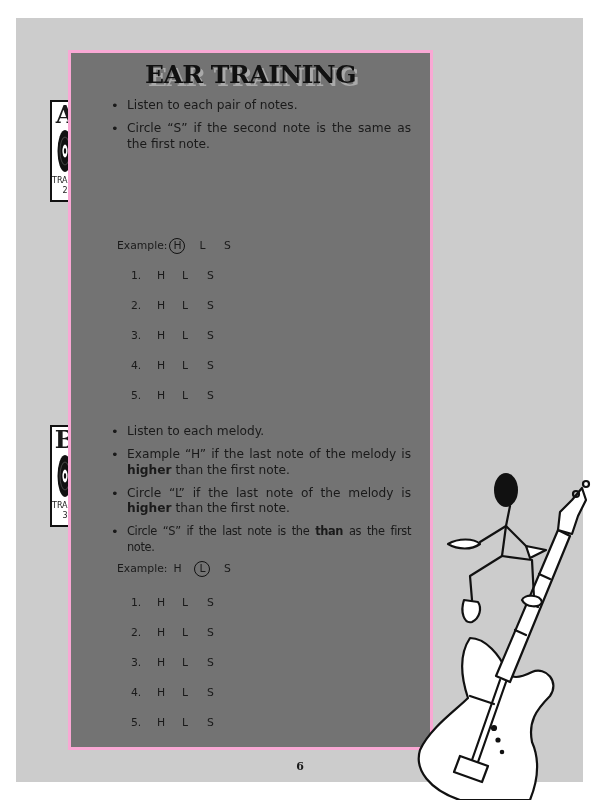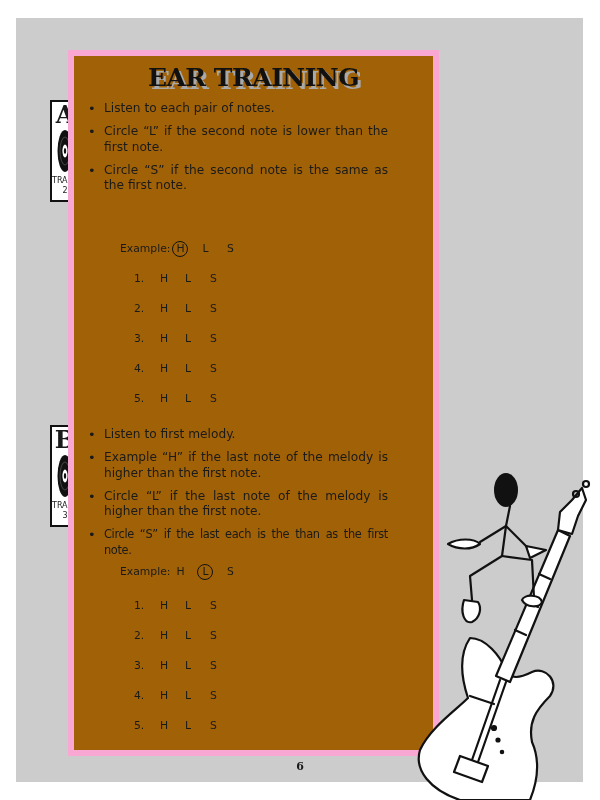--- a/index.html
+++ b/index.html
@@ -1,28 +1,28 @@
 <!DOCTYPE html>
 <html><head>
 <meta charset="utf-8">
 <style>
   html, body { margin:0; padding:0; }
   body { width:600px; height:800px; background:#ffffff; position:relative; overflow:hidden;
          font-family:"DejaVu Sans", sans-serif; color:#1a1a1a; }
   .page-bg { position:absolute; left:16px; top:18px; width:567px; height:764px; background:#cccccc; }
-  .panel { position:absolute; left:68px; top:50px; width:359px; height:694px; background:#a16207;
-           border:6px solid #f9a8d4; }
+  .panel { position:absolute; left:68px; top:50px; width:359px; height:694px; background:#737373;
+           border:3px solid #f9a8d4; }
   .title { position:absolute; left:0; right:0; top:7px; text-align:center;
            font-family:"DejaVu Serif", serif; font-weight:bold; font-size:25px; letter-spacing:-0.5px;
            color:#111; text-shadow:3px 3px 0 #a9a9a9; }
-  .bullets { position:absolute; left:14px; width:300px; margin:0; padding:0; list-style:none; }
+  .bullets { position:absolute; left:40px; width:300px; margin:0; padding:0; list-style:none; }
   .bullets li { position:relative; padding-left:16px; font-size:12.2px; line-height:15.5px; margin-bottom:7.5px; text-align:justify; }
   .bullets li::before { content:"\2022"; position:absolute; left:0; top:0; font-size:13px; }
   .bullets li.tight { font-size:11.4px; letter-spacing:-0.35px; }
-  .bullets b { font-weight:normal; }
+  .bullets b { font-weight:bold; }
   .example { position:absolute; left:46px; font-size:10.8px; height:18px; line-height:18px; }
   .example .lbl { display:inline-block; width:48px; }
   .ans { display:inline-block; width:25px; text-align:center; position:relative; }
   .ans.circled::after { content:""; position:absolute; left:4px; top:1px; width:14px; height:14px; border:1.2px solid #111; border-radius:50%; }
   .rows { position:absolute; left:60px; margin:0; padding:0; list-style:none; font-size:10.8px; }
   .rows li { height:30px; line-height:18px; display:flex; }
   .rows .num { width:26px; }
   .rows .opt { width:25px; }
   .track-tab { position:absolute; left:50px; width:30px; height:102px; background:#fff; border:2px solid #111; box-sizing:border-box; text-align:center; }
   .track-tab .letter { font-family:"DejaVu Serif", serif; font-weight:bold; font-size:24px; line-height:24px; margin-top:1px; }
@@ -62,21 +62,20 @@
     <div>TRACK</div>
     <div>3</div>
   </div>
 </div>
 
 <div class="panel">
   <div class="title">EAR TRAINING</div>
 
   <ul class="bullets" style="top:45px;">
     <li>Listen to each pair of notes.</li>
-    <li>Circle “L” if the second note is lower than the first note.</li>
     <li>Circle “S” if the second note is the same as the first note.</li>
   </ul>
 
   <div class="example" style="top:184px;">
     <span class="lbl">Example:</span><span class="ans circled">H</span><span class="ans">L</span><span class="ans">S</span>
   </div>
 
   <ul class="rows" style="top:214px;">
     <li>
         <span class="num">1.</span>
@@ -104,24 +103,24 @@
       </li>
     <li>
         <span class="num">5.</span>
         <span class="opt">H</span>
         <span class="opt">L</span>
         <span class="opt">S</span>
       </li>
   </ul>
 
   <ul class="bullets" style="top:371px;">
-    <li><span>Listen to first melody.</span></li>
+    <li><span>Listen to each melody.</span></li>
     <li><span>Example “H” if the last note of the melody is </span><b>higher</b><span> than the first note.</span></li>
     <li><span>Circle “L” if the last note of the melody is </span><b>higher</b><span> than the first note.</span></li>
-    <li class="tight"><span>Circle “S” if the last each is the </span><b>than</b><span> as the first note.</span></li>
+    <li class="tight"><span>Circle “S” if the last note is the </span><b>than</b><span> as the first note.</span></li>
   </ul>
 
   <div class="example" style="top:507px;">
     <span class="lbl">Example:</span><span class="ans">H</span><span class="ans circled">L</span><span class="ans">S</span>
   </div>
 
   <ul class="rows" style="top:541px;">
     <li>
         <span class="num">1.</span>
         <span class="opt">H</span>

